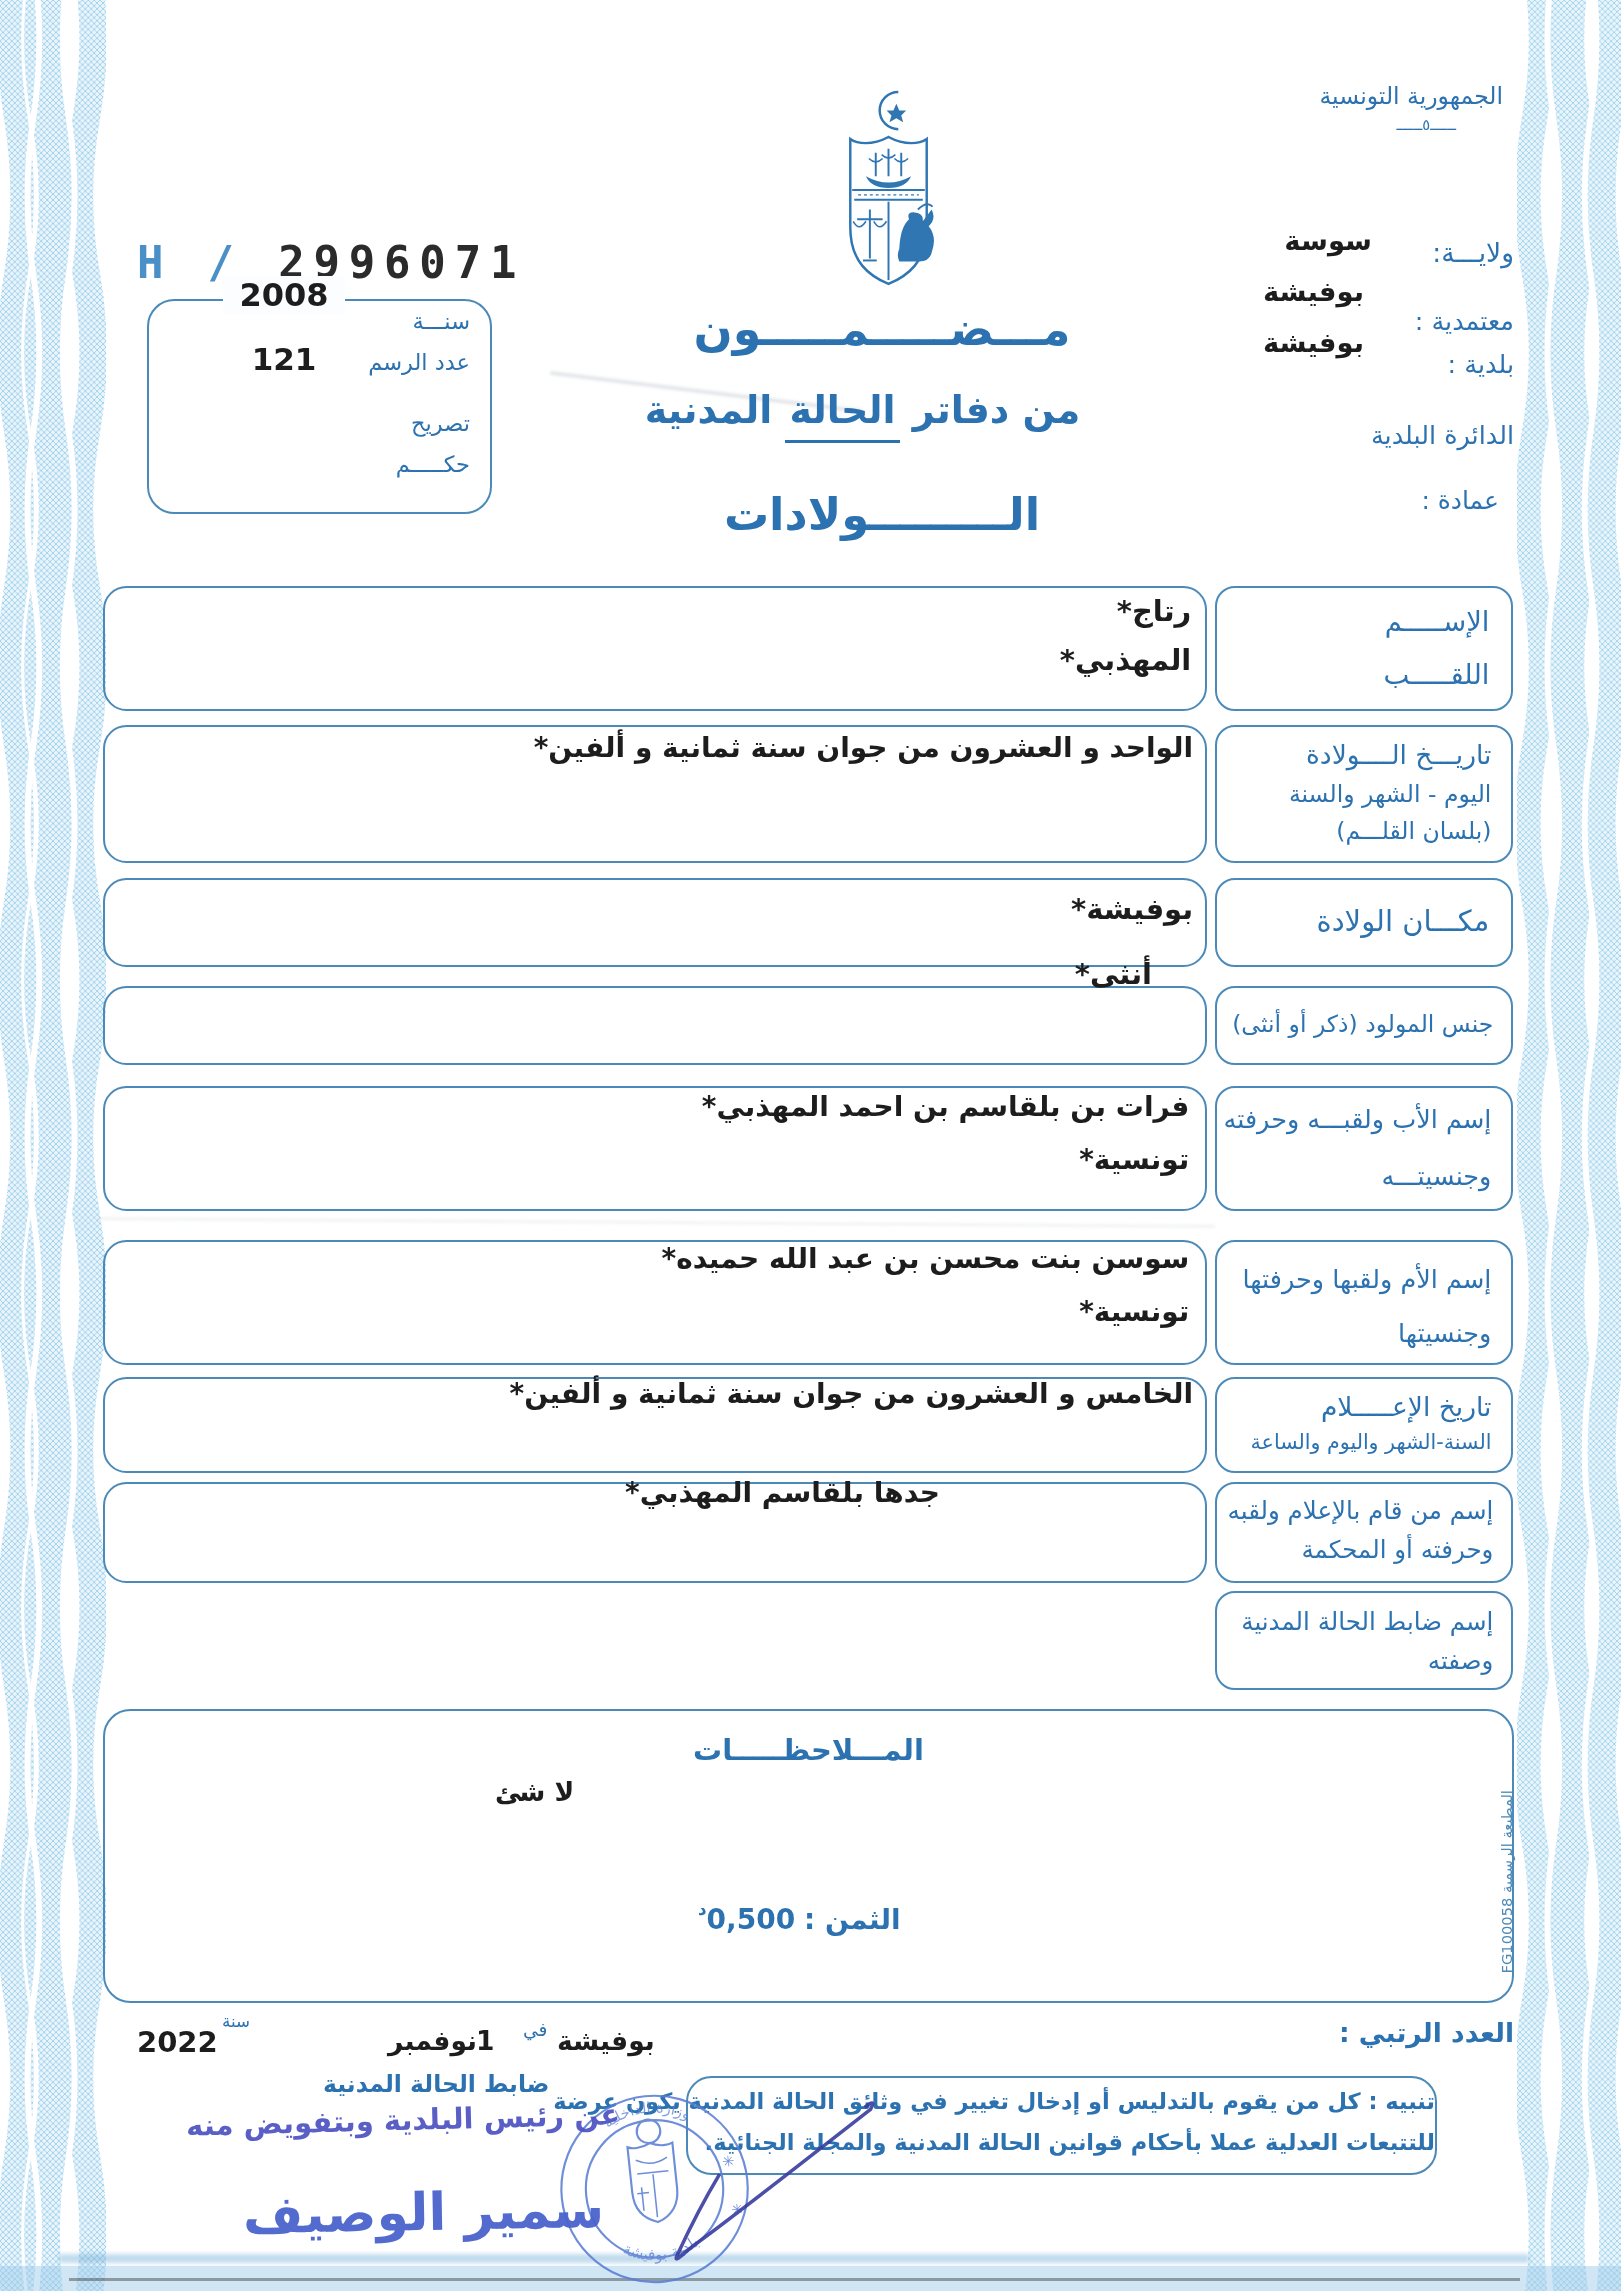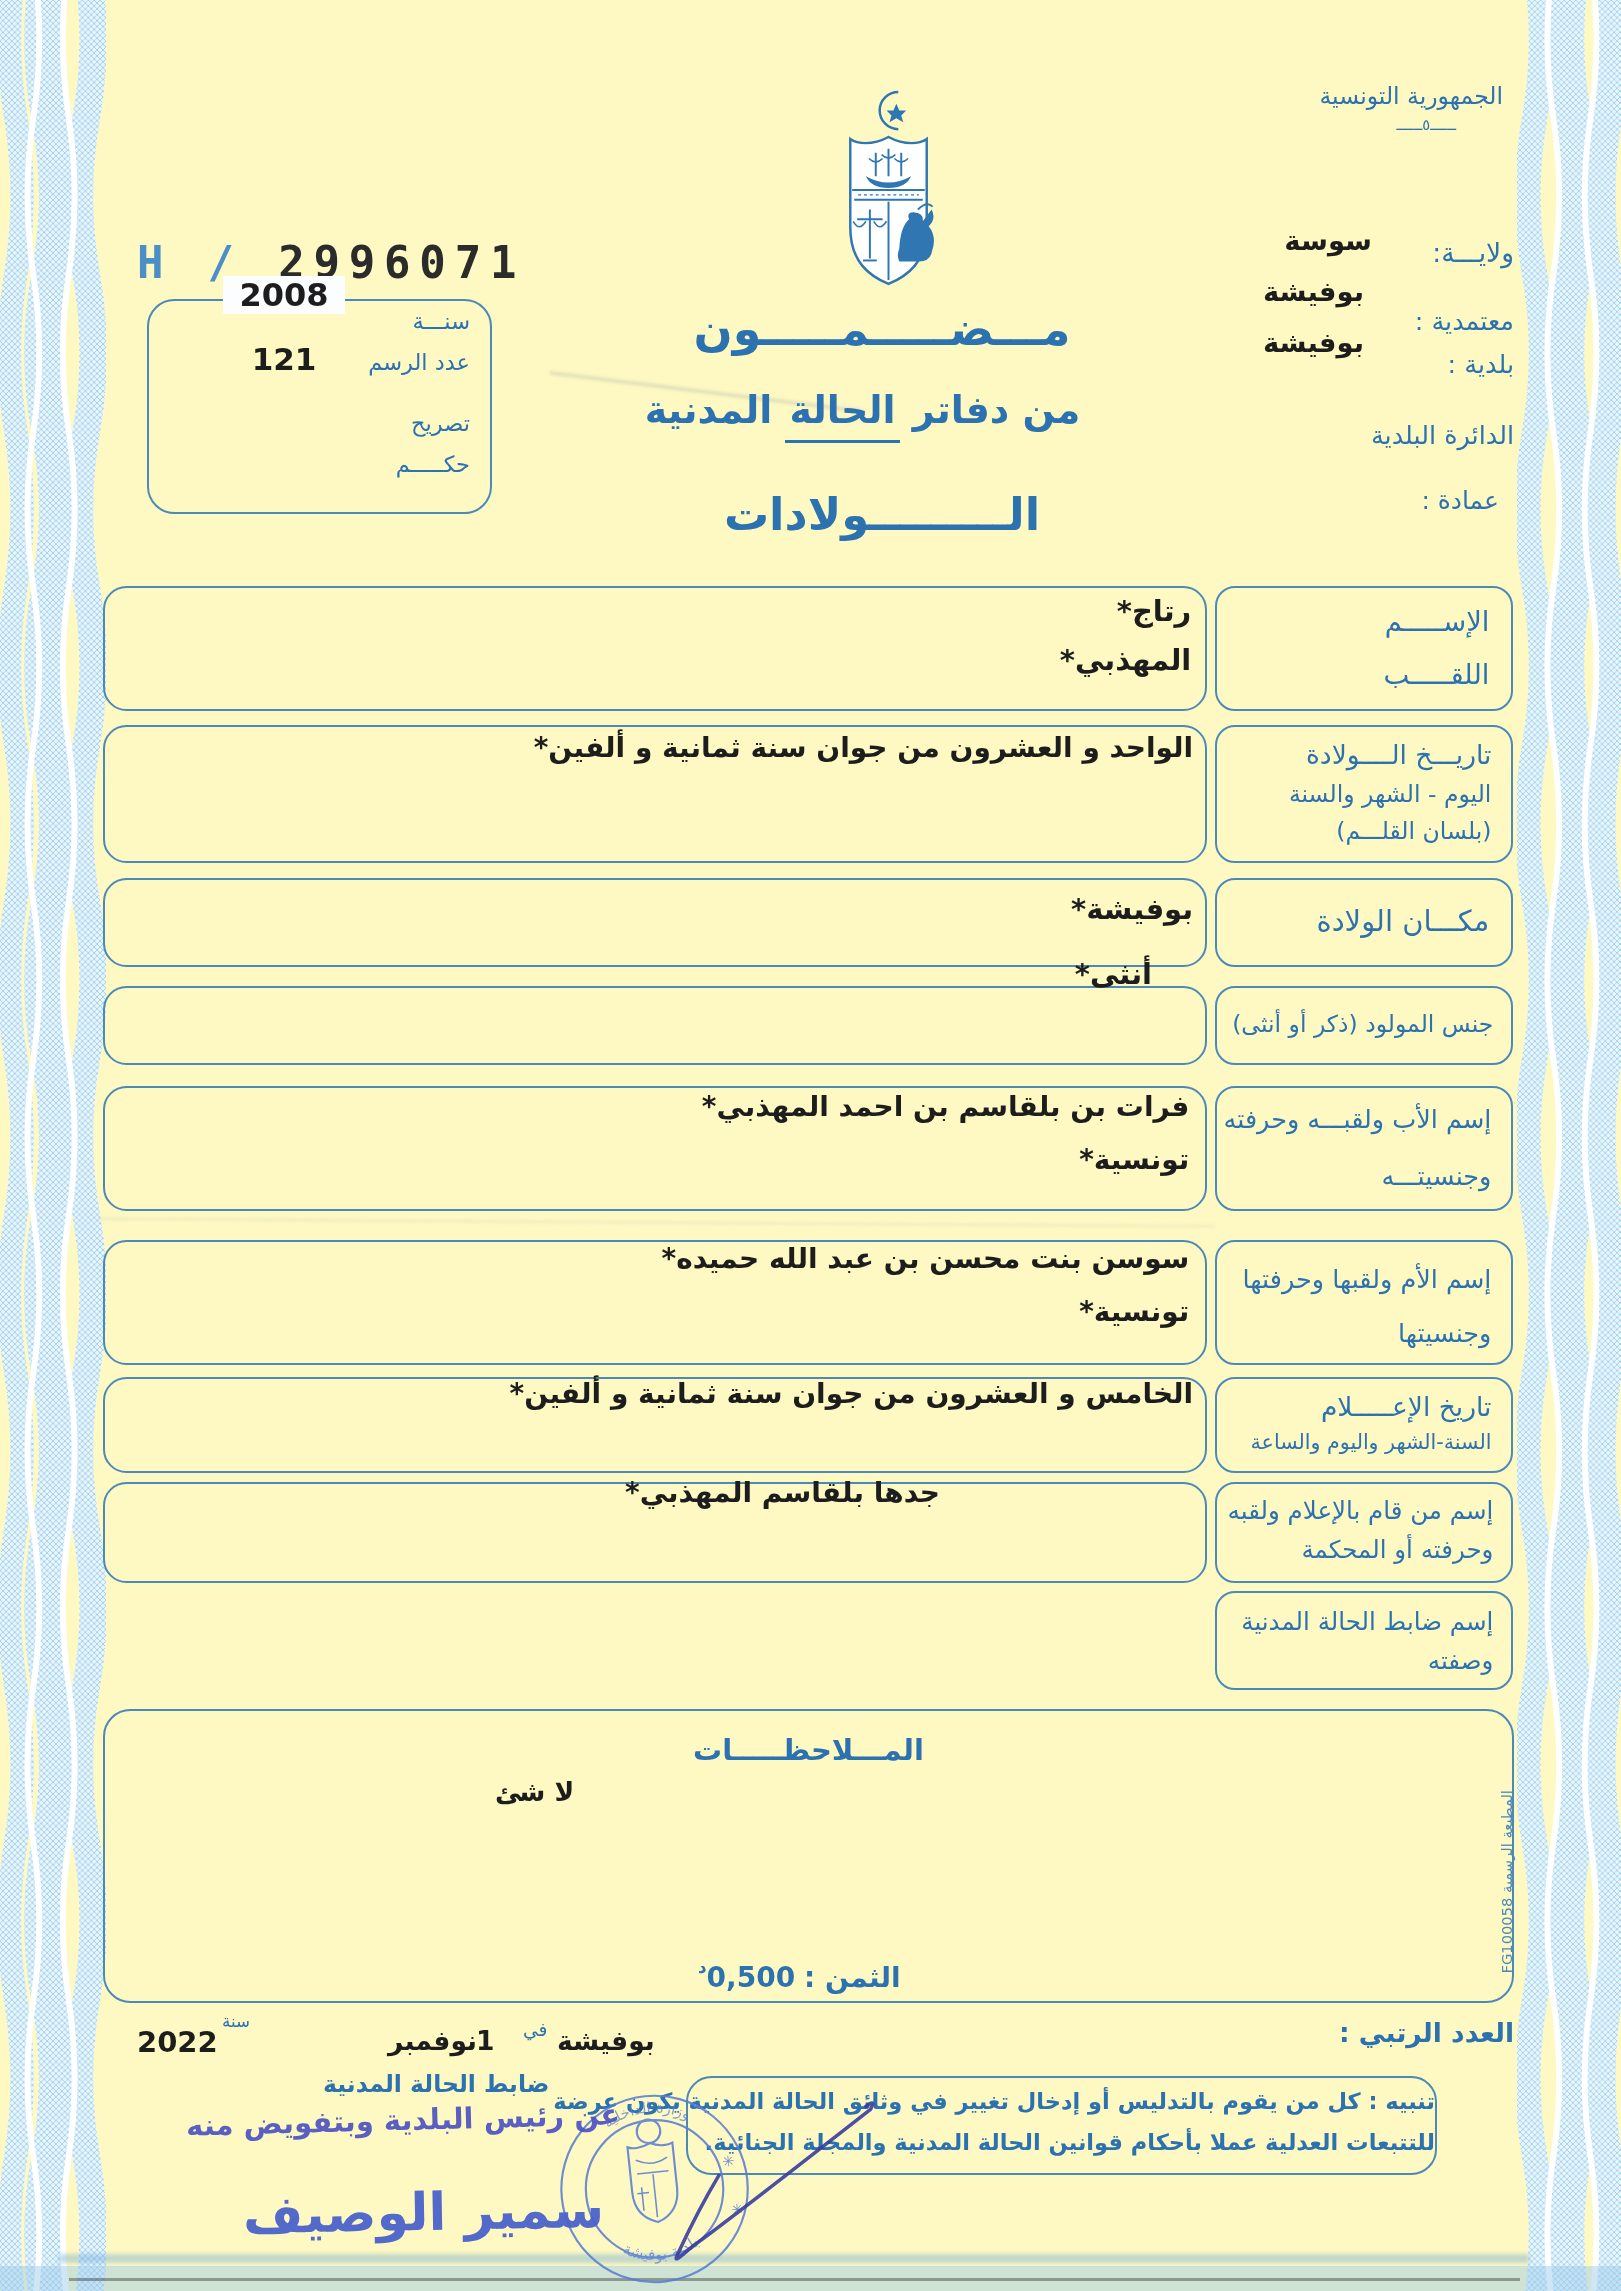--- a/index.html
+++ b/index.html
@@ -1,16 +1,16 @@
 <!DOCTYPE html>
 <html dir="rtl" lang="ar"><head>
 <meta charset="utf-8">
 <style>
   html,body{margin:0;padding:0;background:#d9dde0;}
-  .page{position:relative;width:1621px;height:2292px;margin:0 auto;background:#fef9c3;
+  .page{position:relative;width:1621px;height:2292px;margin:0 auto;background:#ffffff;
         overflow:hidden;font-family:"DejaVu Sans",sans-serif;}
   .abs{position:absolute;}
   .blue{color:#2c72b0;}
   .b{font-weight:bold;}
   .nw{white-space:nowrap;}
   .lab{position:absolute;color:#2c72b0;font-size:25.5px;white-space:nowrap;}
   .val{position:absolute;color:#1d1d1d;font-weight:bold;font-size:28px;white-space:nowrap;}
   .vbox{position:absolute;border:2.9px solid #4b8ab8;border-radius:23.5px;background:transparent;}
   .lbox{position:absolute;border:2.9px solid #4b8ab8;border-radius:20px;}
   .u2{border-bottom:3.9px solid #2c72b0;padding:0 3.9px 7.8px 3.9px;}
@@ -188,21 +188,21 @@
 
   <div class="vbox" style="left:103px;top:1709px;width:1407px;height:290px;border-radius:27.4px">
     <div class="abs blue b center nw" style="left:0;right:0;top:21.6px;font-size:29px">المـــلاحظـــــات</div>
     <div class="val" style="left:390px;top:65px;font-size:26.5px">لا شئ</div>
   </div>
 
   <div class="abs nw" style="left:1390px;top:1872px;width:235px;height:19.6px;transform:rotate(-90deg);color:#4b8ab8;font-size:14.7px;text-align:center">المطبعة الرسمية FG100058</div>
 
   <div class="abs blue b nw" style="right:107px;top:2017px;font-size:26.5px">العدد الرتبي :</div>
 
-  <div class="abs nw" style="left:698px;top:1957px;font-size:28px">
+  <div class="abs nw" style="left:698px;top:1899px;font-size:28px">
     <span class="blue b">الثمن :</span>
     <span class="blue b">0,500</span><sup class="cur blue b">د</sup>
   </div>
 
   <div class="val" style="left:557px;top:2025px;font-size:26.5px">بوفيشة</div>
   <div class="lab" style="left:523px;top:2019px;font-size:18.6px">في</div>
   <div class="val" style="left:476px;top:2025px;font-size:26.5px">1</div>
   <div class="val" style="left:388px;top:2025px;font-size:26.5px">نوفمبر</div>
   <div class="lab" style="left:222px;top:2011px;font-size:16.7px">سنة</div>
   <div class="val" style="left:137px;top:2025px;font-size:29px">2022</div>

